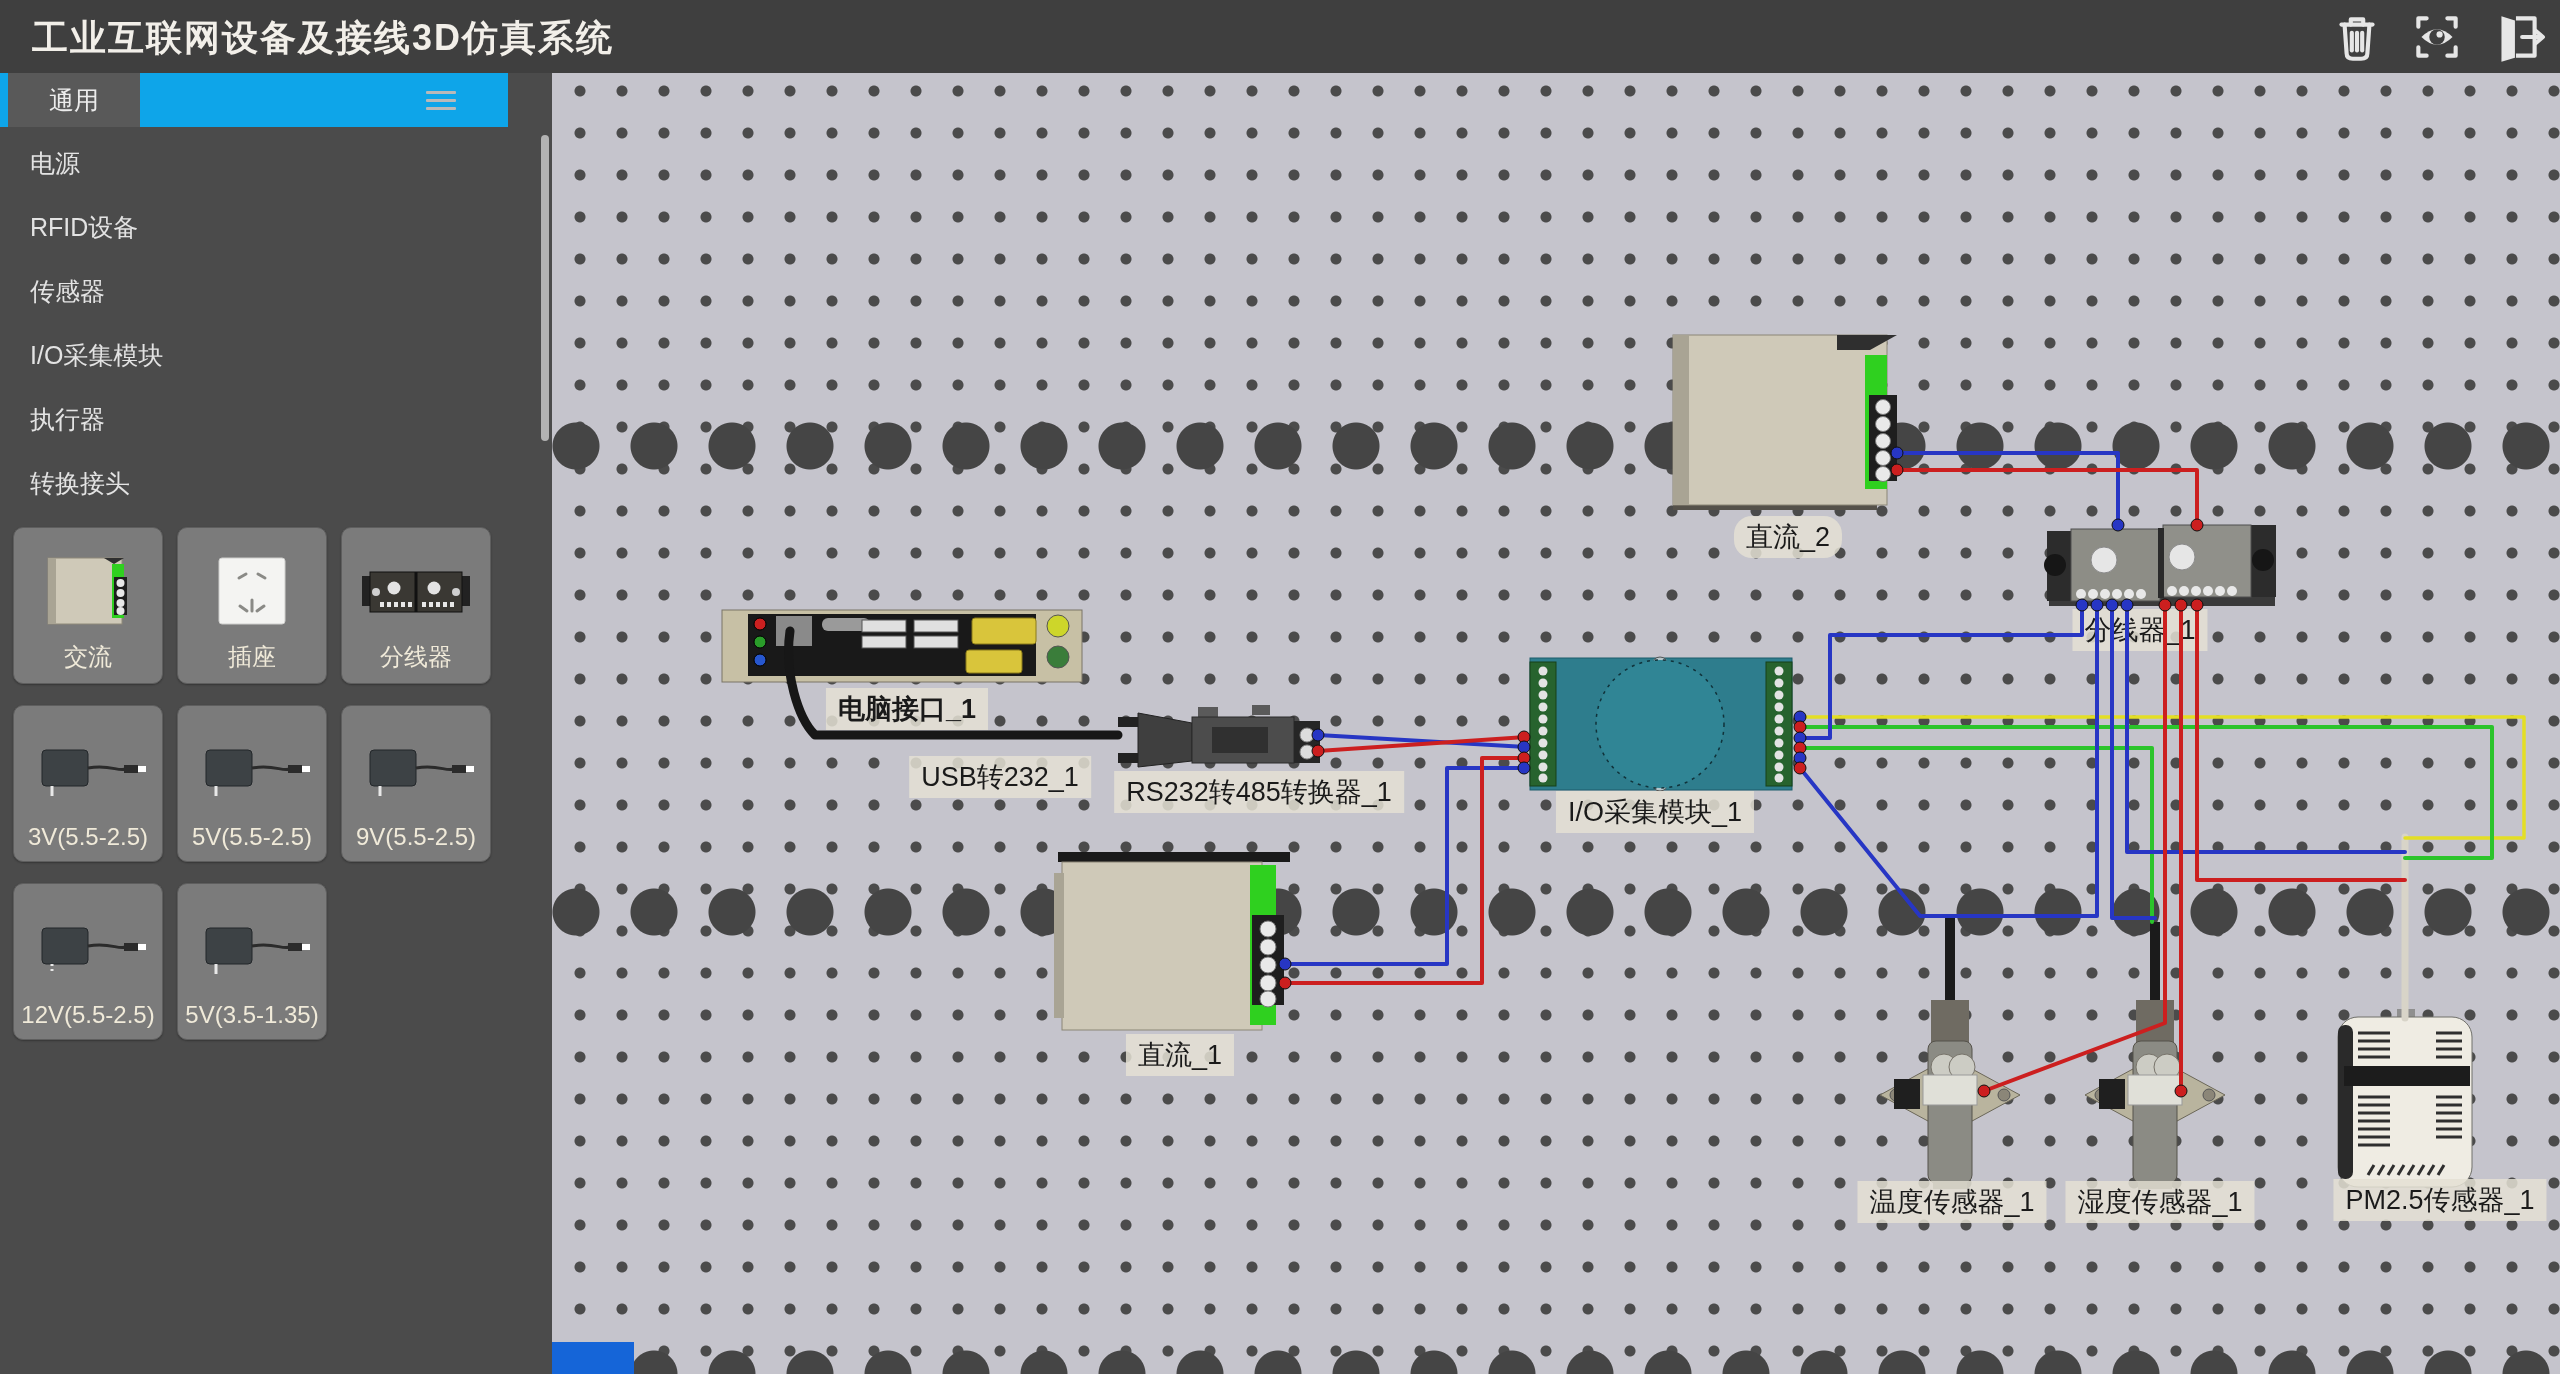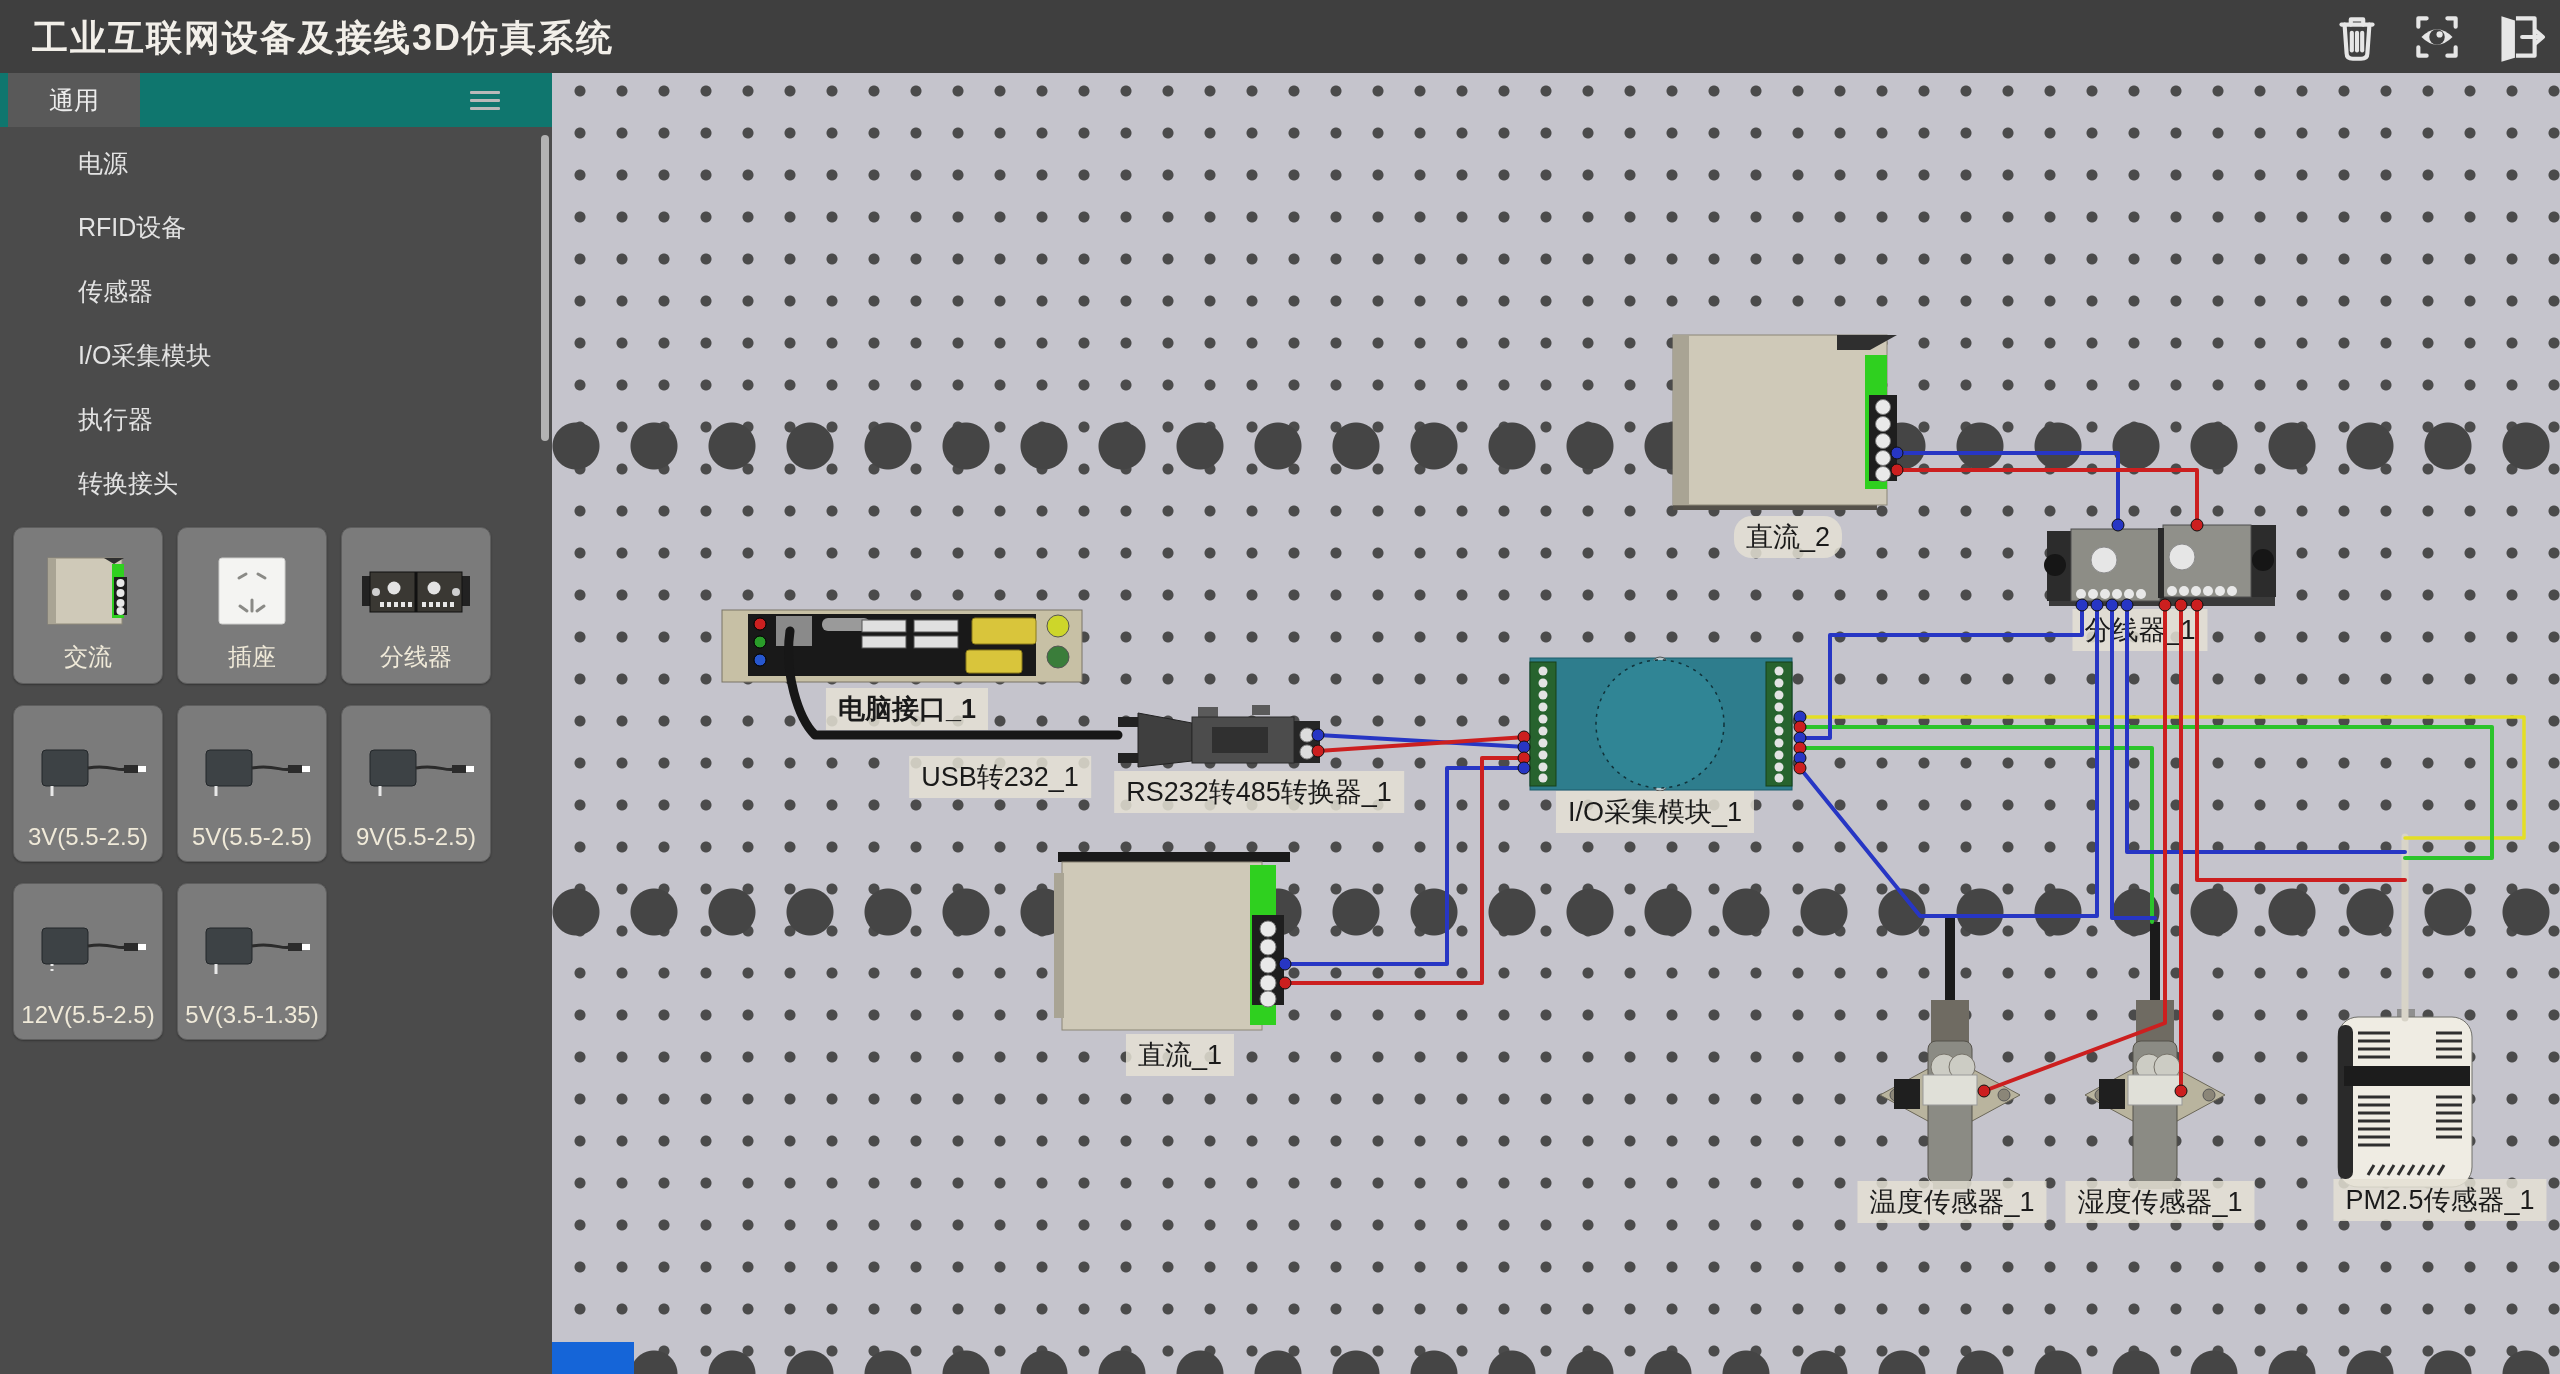--- a/index.html
+++ b/index.html
@@ -4,26 +4,26 @@
 <style>
   html,body{margin:0;padding:0;width:2560px;height:1374px;overflow:hidden;
     font-family:"Liberation Sans","DejaVu Sans",sans-serif;background:#3f3f3f;}
   
   .topbar{position:absolute;left:0;top:0;width:2560px;height:73px;background:var(--topbar-bg,#3f3f3f);}
   .title{position:absolute;left:32px;top:14px;font-size:36px;font-weight:bold;color:#f2efe9;letter-spacing:2px;}
   .topbar-icons{position:absolute;right:14px;top:8px;display:flex;gap:22px;}
   .tb-icon{width:58px;height:58px;cursor:pointer;}
   
   .sidebar{position:absolute;left:0;top:73px;width:552px;height:1301px;background:var(--sidebar-bg,#4b4b4b);border-right:1px solid #333;}
-  .side-header{position:absolute;left:0;top:0;width:552px;height:54px;background:#0f766e;}
+  .side-header{position:absolute;left:0;top:0;width:508px;height:54px;background:#0ea5e9;}
   .side-tab{position:absolute;left:8px;top:0;width:132px;height:54px;background:#595959;color:#ececec;
     font-size:25px;display:flex;align-items:center;justify-content:center;}
   .hamburger{position:absolute;right:52px;top:13px;width:30px;height:26px;cursor:pointer;}
   .hamburger div{height:3px;background:#b9b9b9;margin:5px 0;border-radius:1px;}
-  .menu{position:absolute;left:0;top:58px;width:540px;padding-left:48px;}
+  .menu{position:absolute;left:0;top:58px;width:540px;}
   .menu-item{height:64px;line-height:64px;padding-left:30px;color:#e3e3e3;font-size:25px;cursor:pointer;}
   .scroll-thumb{position:absolute;right:3px;top:62px;width:8px;height:306px;background:#b3b3b3;border-radius:4px;}
   .palette{position:absolute;left:13px;top:454px;width:480px;display:grid;grid-template-columns:150px 150px 150px;
     grid-auto-rows:157px;gap:21px 14px;}
   .card{background:#7b7b7b;border:1px solid #5e5e5e;border-radius:10px;position:relative;cursor:pointer;
     box-shadow:0 1px 2px rgba(0,0,0,.3);}
   .card .cicon{position:absolute;left:50%;top:42%;transform:translate(-50%,-50%);}
   .card .clabel{position:absolute;left:0;right:0;bottom:10px;text-align:center;color:#f0ead9;font-size:24px;white-space:nowrap;}
   
   .canvas{position:absolute;left:552px;top:73px;width:2008px;height:1301px;background:var(--canvas-bg,#c5c4cc);

